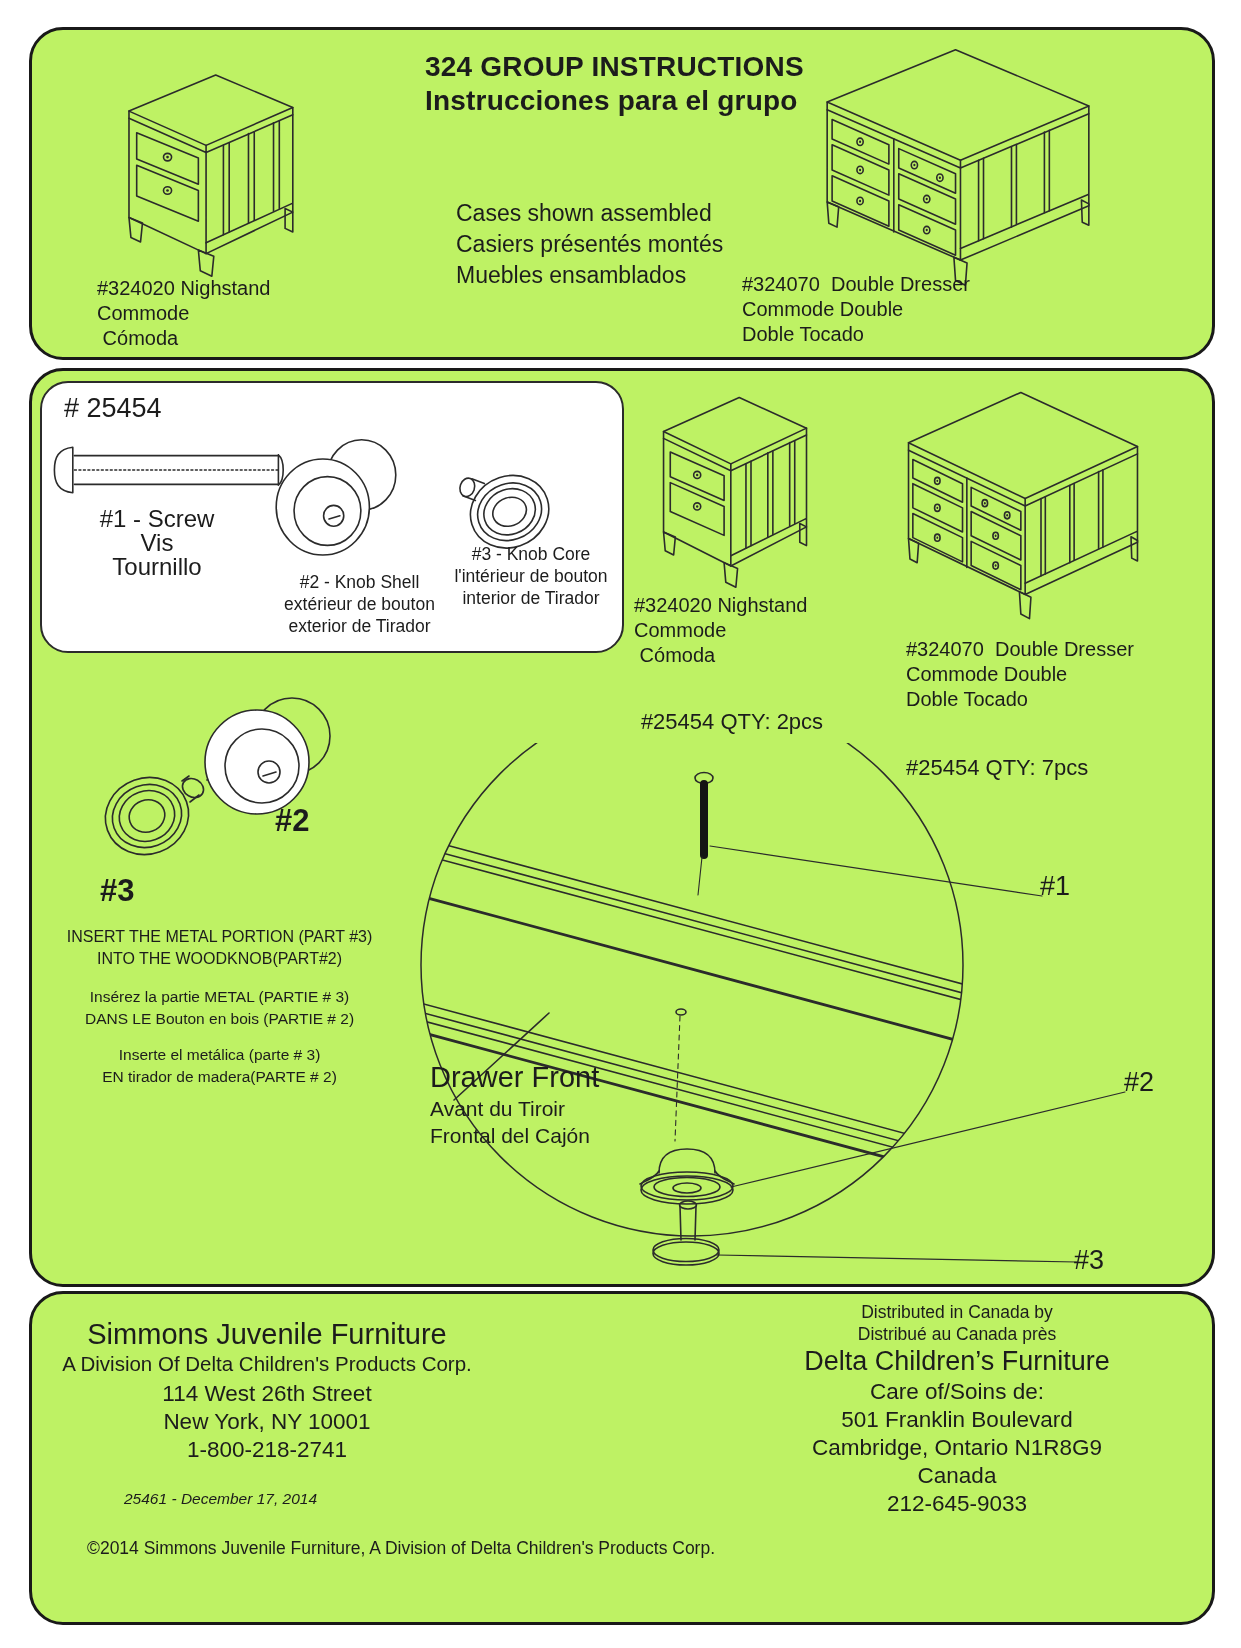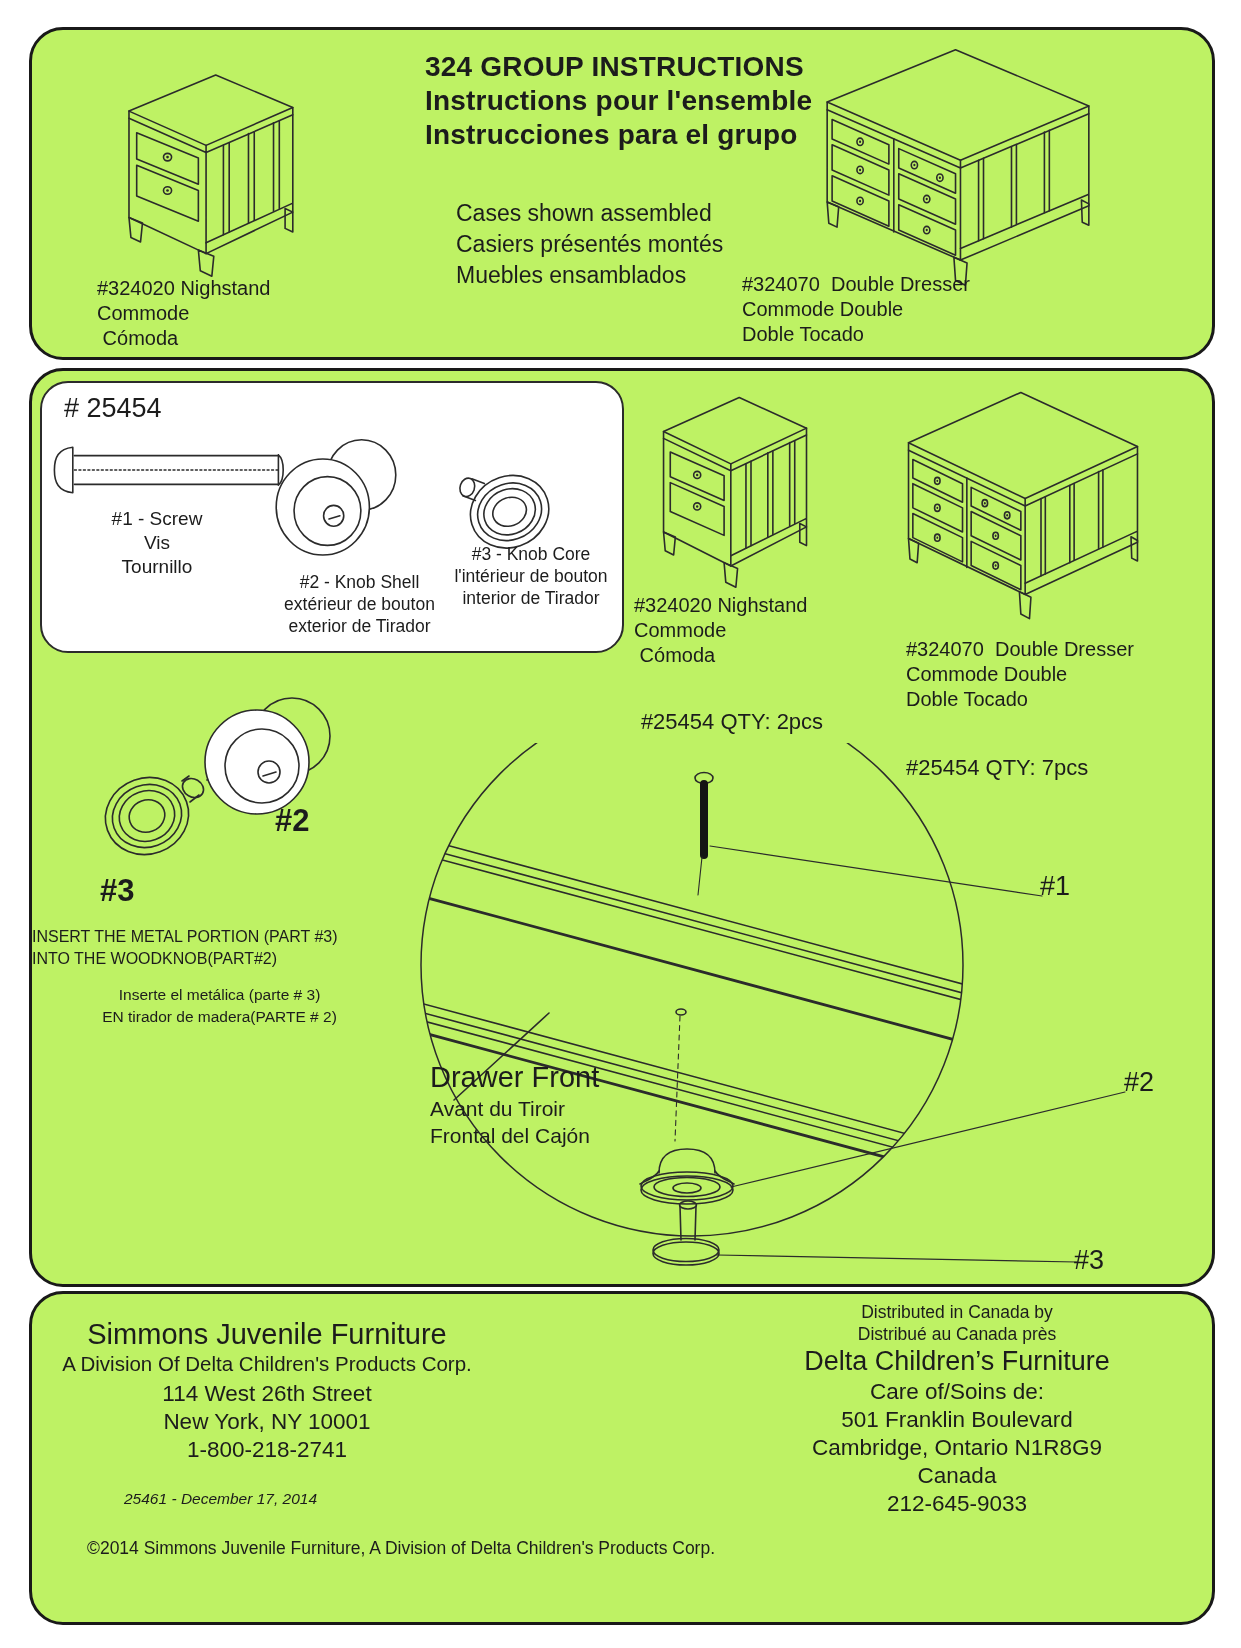--- a/index.html
+++ b/index.html
@@ -11,24 +11,24 @@
   .cap{white-space:pre-wrap;}
   .lineart *{stroke:#2b2b2b;fill:none;stroke-width:1.6;stroke-linejoin:round;stroke-linecap:round;vector-effect:non-scaling-stroke;}
   .lineart .fillw{fill:#fff;}
   .lineart .dot{fill:#2b2b2b;stroke:none;}
   .lineart .blk{stroke:#141414;}
   .t-title{font-size:28px;font-weight:bold;line-height:34px;letter-spacing:.2px;}
   .t-note{font-size:23px;line-height:31px;}
   .t-cap{font-size:20px;line-height:25px;}
   .t-qty{font-size:22px;margin-top:40px;}
   .t-pn{font-size:27px;}
-  .t-part{font-size:19px;line-height:24px;text-align:center;}
+  .t-part{font-size:24px;line-height:24px;text-align:center;}
   .t-part-sm{font-size:17.5px;line-height:22px;text-align:center;}
   .t-big{font-size:31px;font-weight:bold;}
-  .t-ins{font-size:16px;line-height:22px;}
+  .t-ins{font-size:16px;line-height:22px;text-align:center;}
   .t-ins-sm{font-size:15.5px;line-height:22px;text-align:center;}
   .t-df{font-size:29px;line-height:36px;}
   .t-df-sub{font-size:21px;line-height:27px;}
   .t-callout{font-size:27px;}
   .t-co{font-size:29px;line-height:33px;}
   .t-div{font-size:20.5px;line-height:25px;}
   .t-addr{font-size:22.5px;line-height:28px;}
   .t-ref{font-size:15.5px;font-style:italic;}
   .t-copy{font-size:17.5px;}
   .t-dist{font-size:17.5px;line-height:21.5px;}
@@ -116,21 +116,20 @@
   </svg>
 
   <section class="panel" style="left:29px;top:27px;width:1180px;height:327px;">
 
     <svg class="abs" style="left:70px;top:36px;width:212px;height:212px" viewBox="0 0 220 235" preserveAspectRatio="none">
         <use href="#sym-nightstand"></use>
       </svg>
 
     <div class="abs t-title" style="left:393px;top:20px;">
       <div>324 GROUP INSTRUCTIONS</div>
-      <div>Instructions pour l'ensemble</div>
       <div>Instrucciones para el grupo</div>
     </div>
 
     <div class="abs t-note" style="left:424px;top:168px;">
       <div>Cases shown assembled</div>
       <div>Casiers présentés montés</div>
       <div>Muebles ensamblados</div>
     </div>
 
     <div class="abs t-cap" style="left:65px;top:246px;">
@@ -219,20 +218,24 @@
       <circle cx="182" cy="76" r="11"></circle>
       <path d="M176,80 L189,76"></path>
     </svg>
     <div class="abs t-big" style="left:243px;top:432px;">#2</div>
     <div class="abs t-big" style="left:68px;top:502px;">#3</div>
 
     <div class="abs" style="left:0px;top:555px;width:375px;">
       <div class="t-ins">
         <div>INSERT THE METAL PORTION (PART #3)</div>
         <div>INTO THE WOODKNOB(PART#2)</div>
+      </div>
+      <div class="t-ins-sm" style="margin-top:16px;">
+        <div>Insérez la partie METAL (PARTIE # 3)</div>
+        <div>DANS LE Bouton en bois (PARTIE # 2)</div>
       </div>
       <div class="t-ins-sm" style="margin-top:14px;">
         <div>Inserte el metálica (parte # 3)</div>
         <div>EN tirador de madera(PARTE # 2)</div>
       </div>
     </div>
 
     <svg class="abs lineart" style="left:365px;top:372px;width:780px;height:528px" viewBox="0 0 780 528">
       <clipPath id="circ">
           <circle cx="295" cy="222" r="271"></circle>

